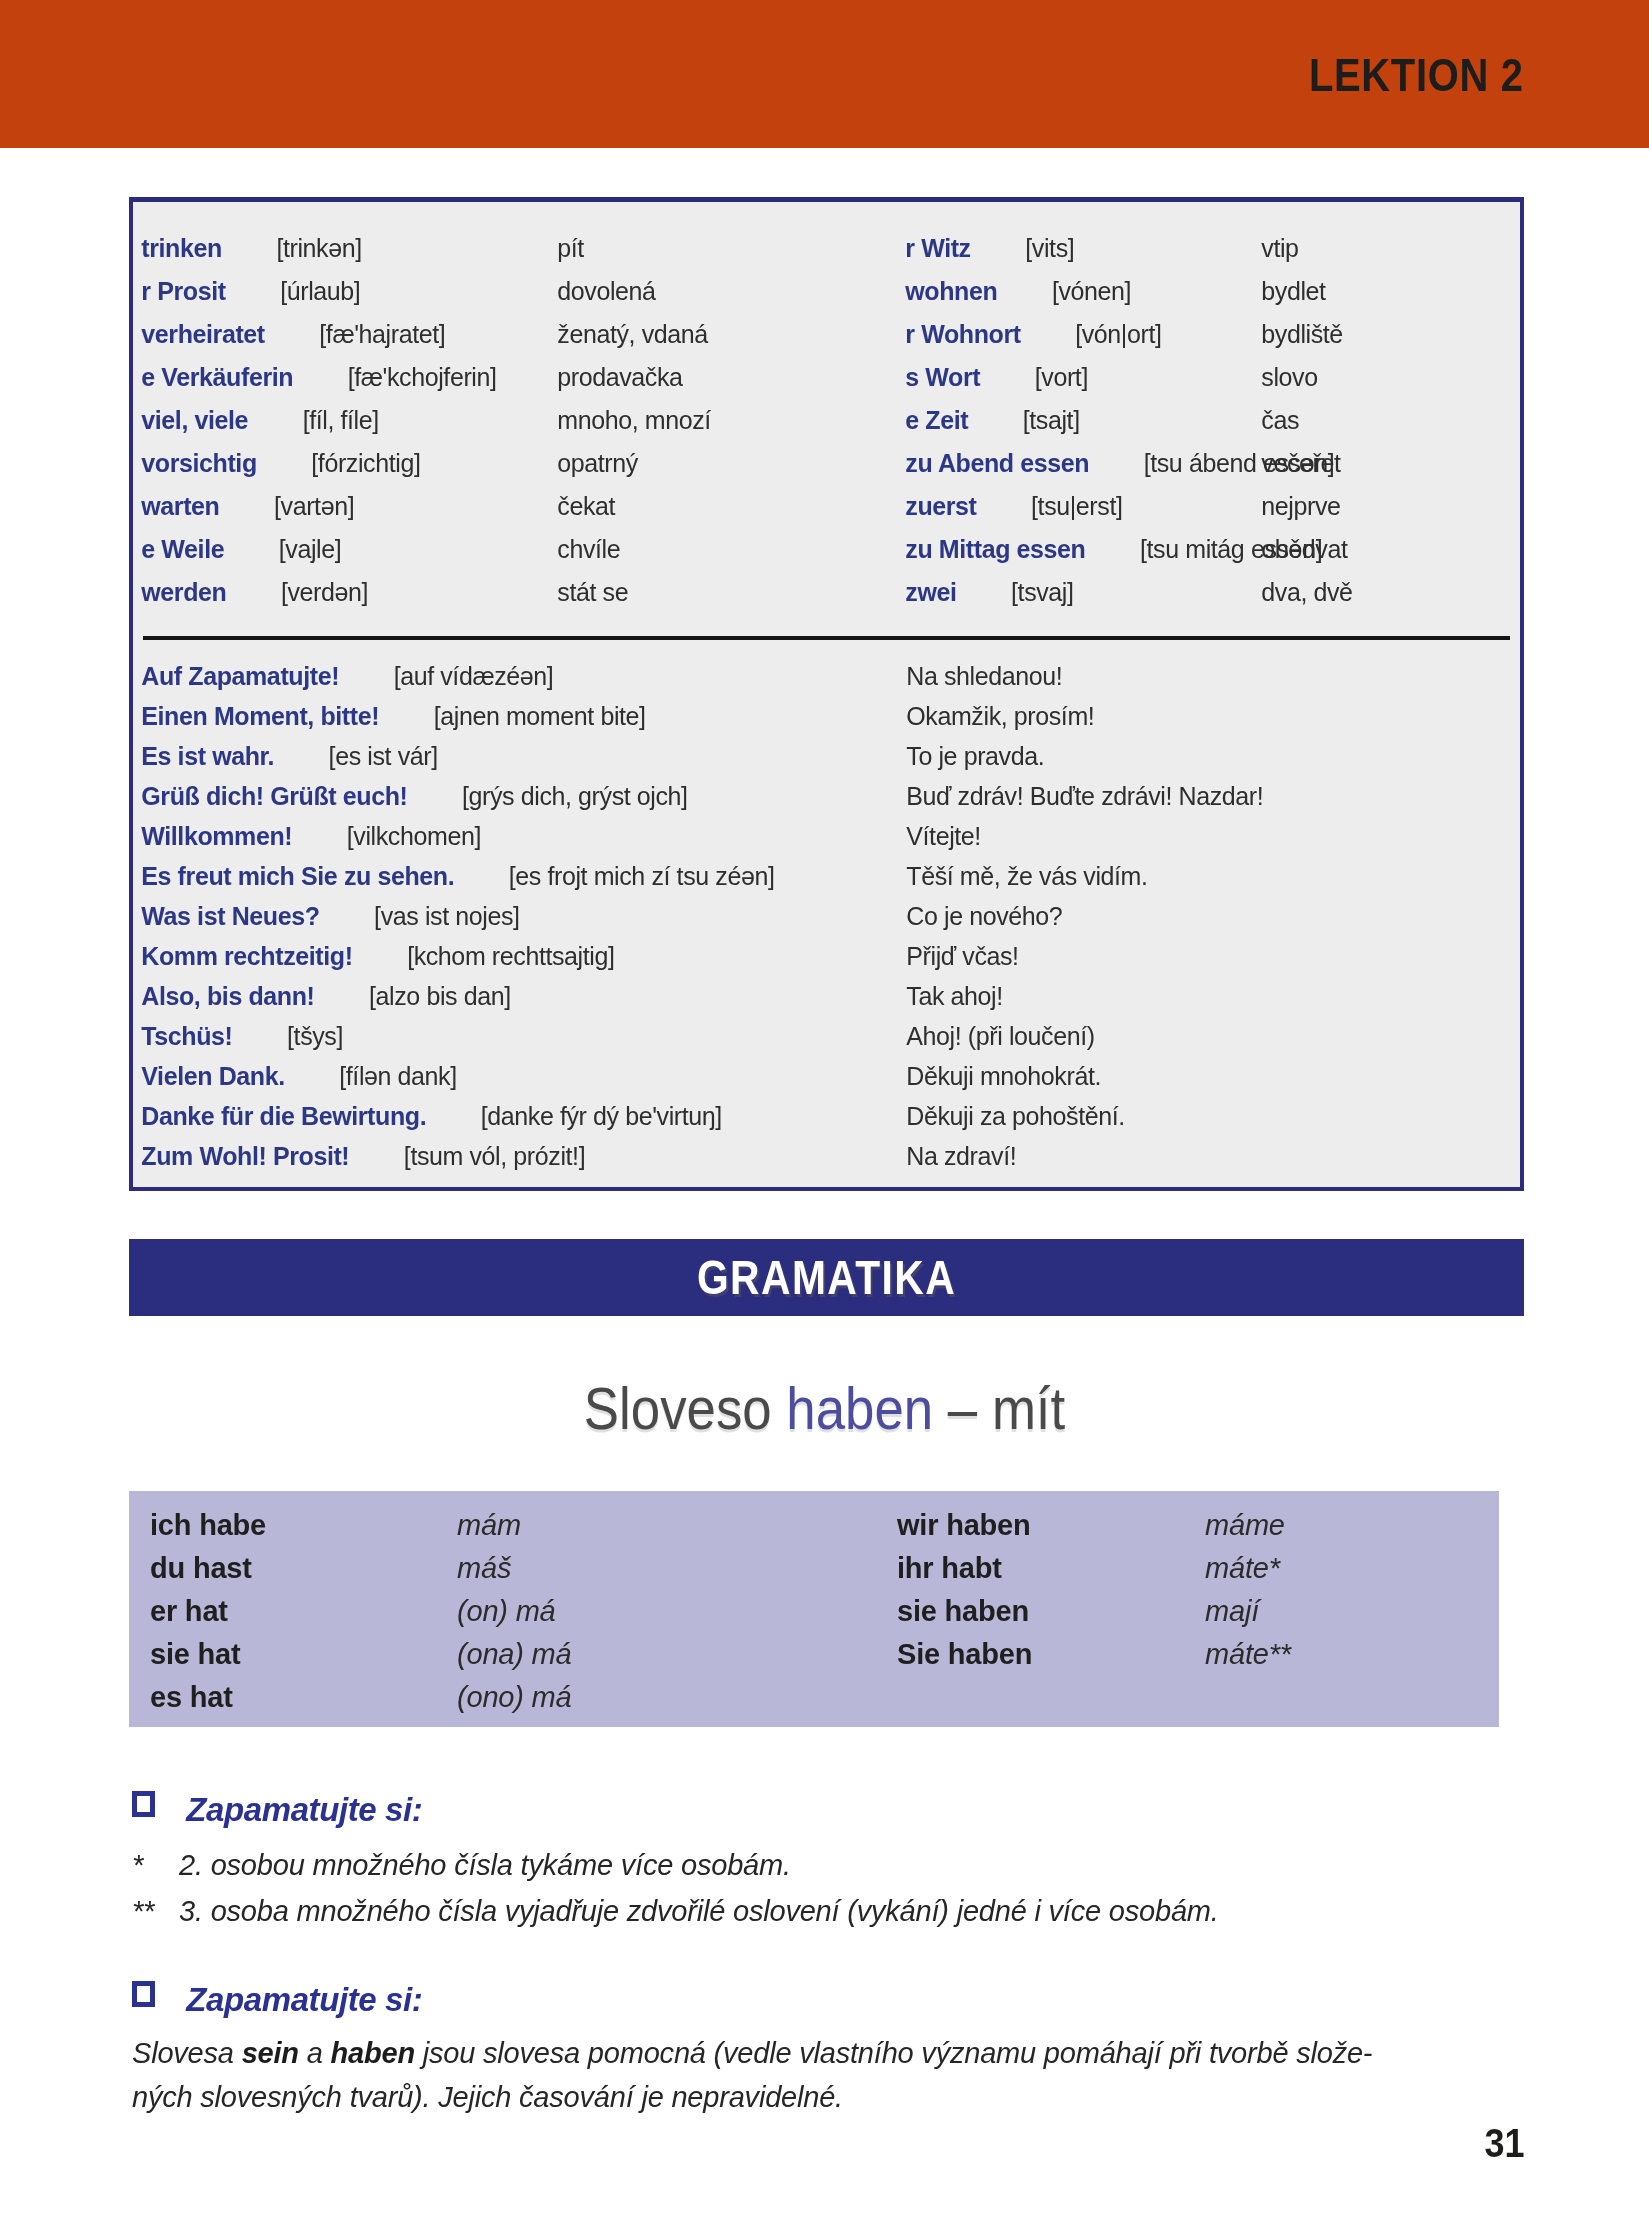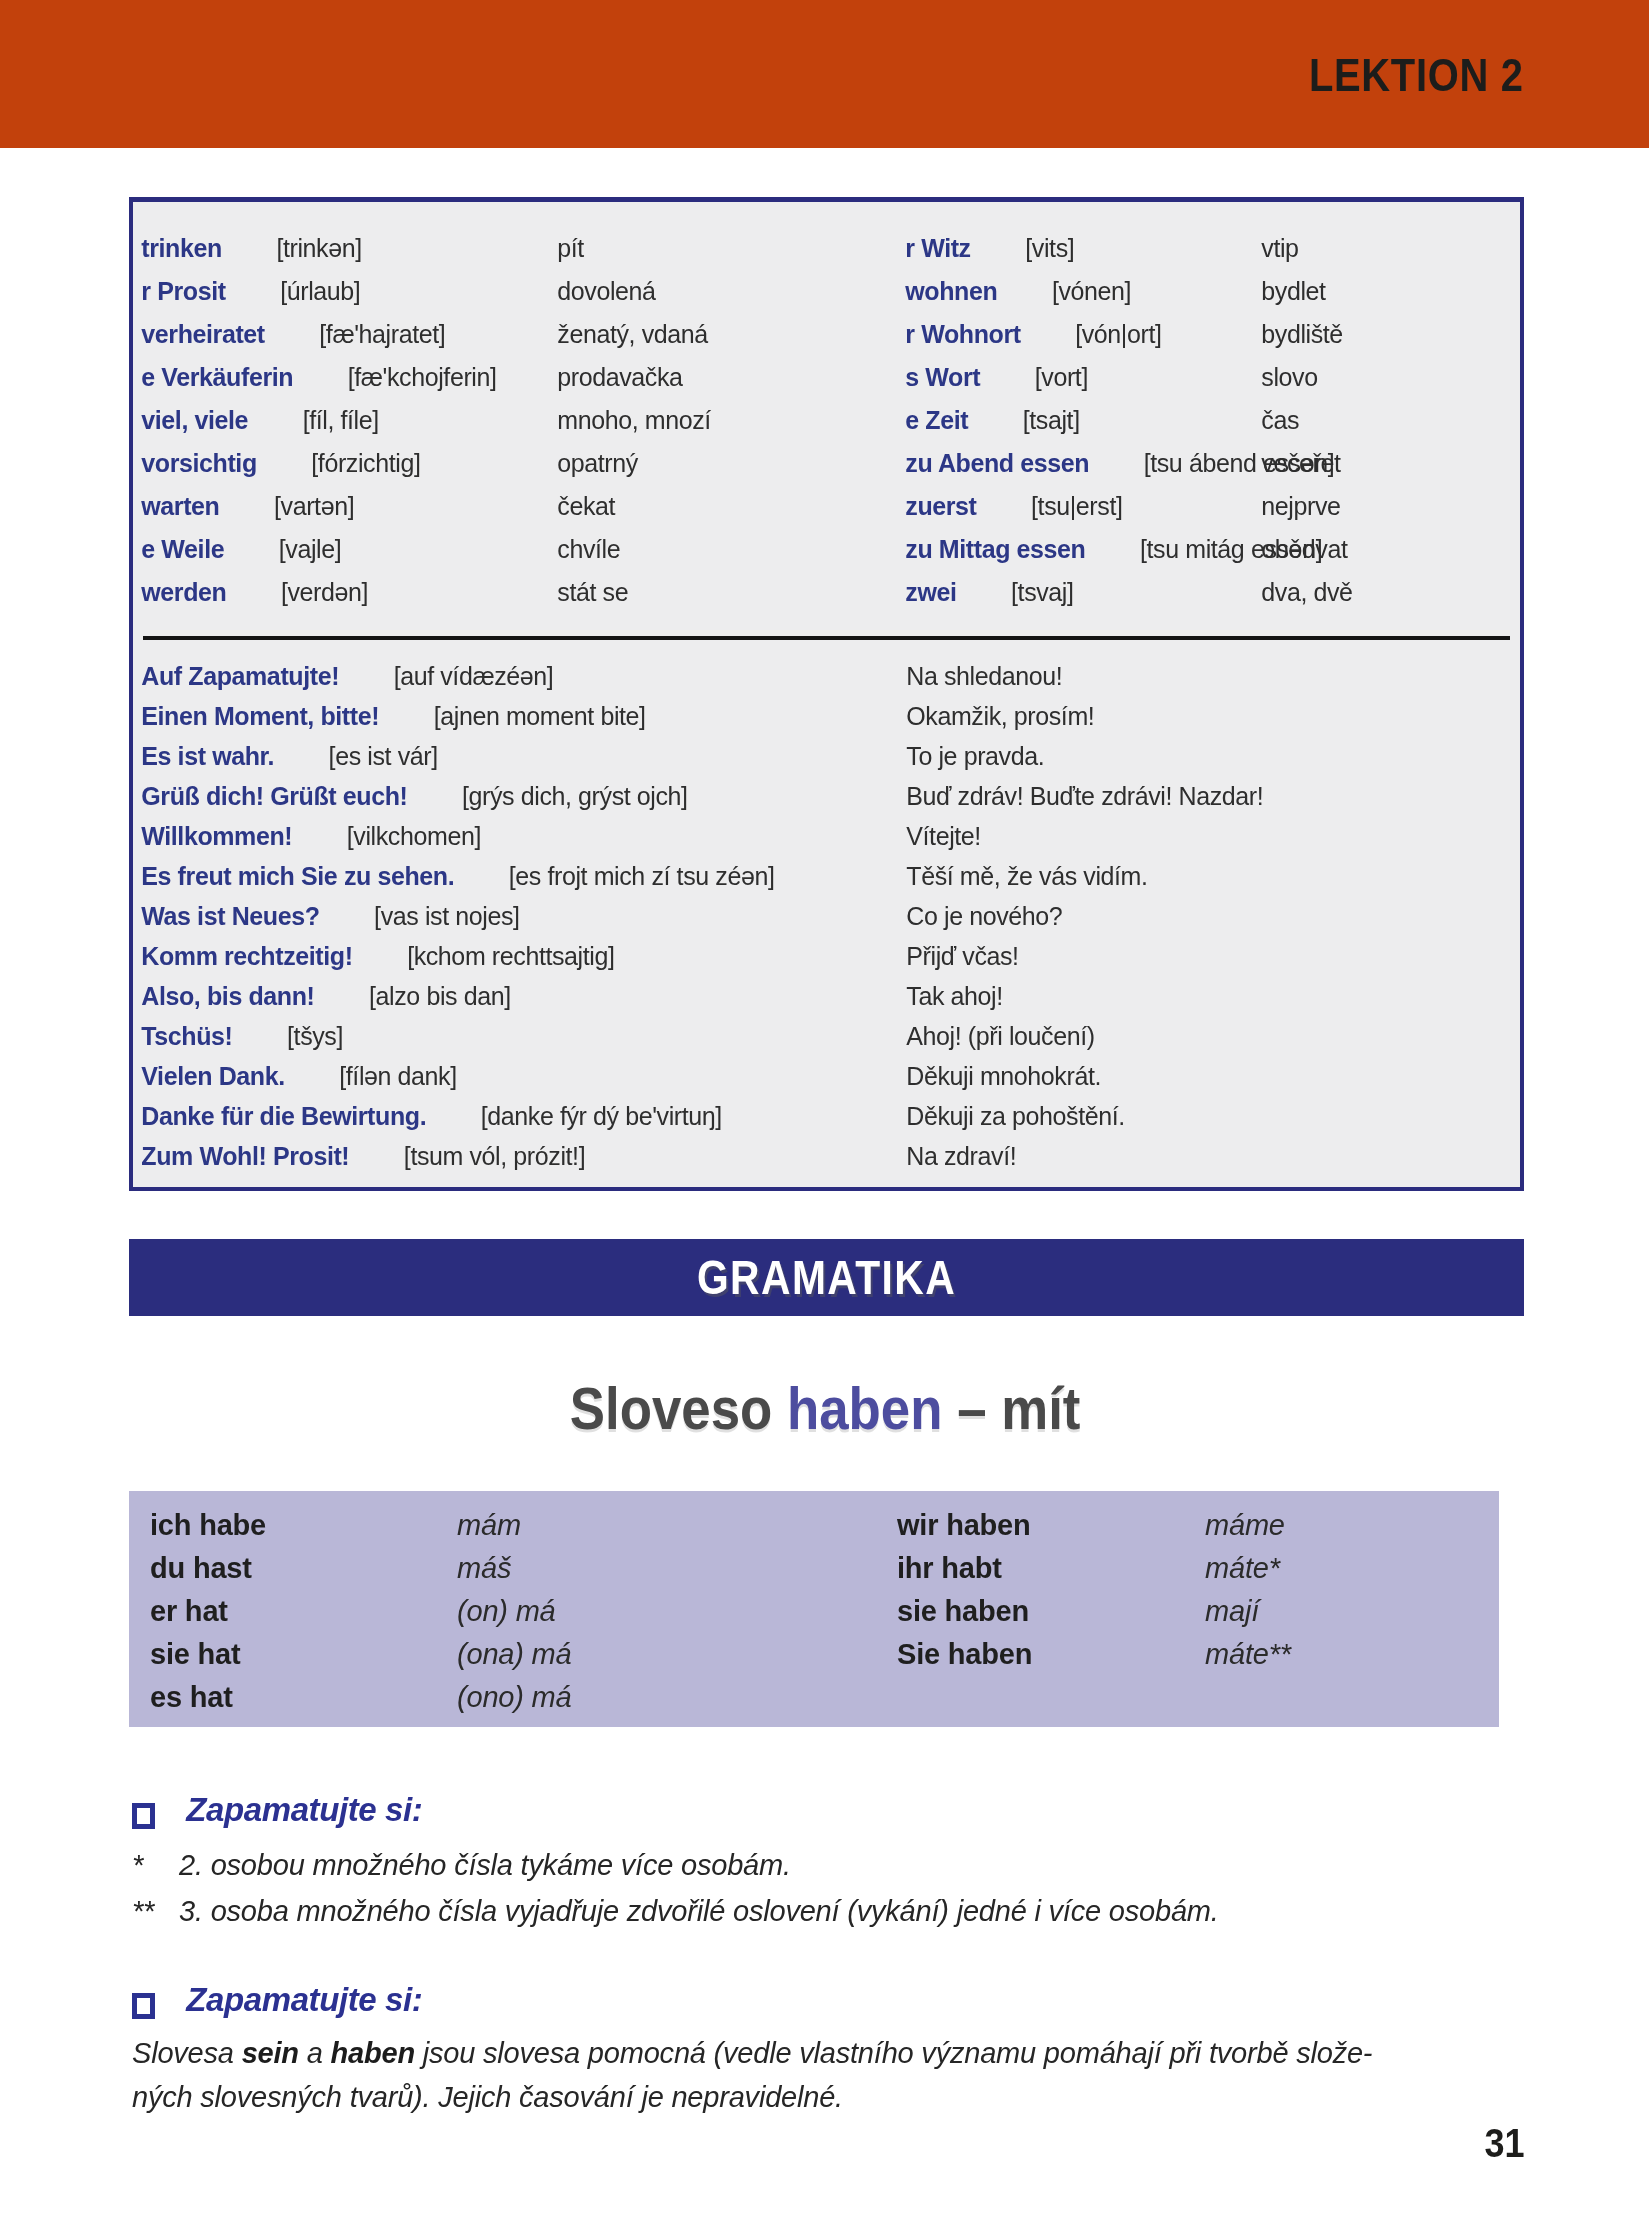--- a/index.html
+++ b/index.html
@@ -38,35 +38,35 @@
     position:absolute;left:129px;top:1239px;width:1395px;height:77px;background:#2b2d7e;
     display:flex;align-items:center;justify-content:center;
   }
   .gram-banner span{
     color:#ffffff;font-size:48px;font-weight:bold;letter-spacing:1.7px;
     transform:scaleX(0.85);text-shadow:2.5px 2.5px 0 rgba(90,90,90,0.45);white-space:nowrap;
   }
   
   .grammar-heading{
     position:absolute;left:0;top:1374px;width:1650px;text-align:center;
-    font-size:60px;font-weight:bold;color:#4a4a4a;white-space:nowrap;
+    font-size:60px;font-weight:normal;color:#4a4a4a;white-space:nowrap;
   }
   .grammar-heading .inner{display:inline-block;transform:scaleX(0.88);text-shadow:0 2.5px 0 rgba(0,0,0,0.12);}
   .grammar-heading .verb{color:#4d4d9f;}
   
   .conj-table{position:absolute;left:129px;top:1491px;width:1370px;height:236px;background:#b9b7d7;}
   .conj-grid{
     position:absolute;left:21px;top:13.3px;right:0;display:grid;
     grid-template-columns:307px 440px 308px 1fr;grid-auto-rows:43px;align-items:center;
     font-size:29px;letter-spacing:-0.2px;
   }
   .conj-de{font-weight:bold;color:#1f1f1f;white-space:nowrap;}
   .conj-cz{font-style:italic;color:#2b2b2b;white-space:nowrap;}
   
-  .note-label{position:absolute;left:132px;display:flex;align-items:flex-end;gap:31px;}
+  .note-label{position:absolute;left:132px;display:flex;align-items:flex-start;gap:31px;}
   .note-square{width:13.3px;height:16px;border:5.8px solid #2b3191;background:transparent;flex:0 0 auto;}
   .note-label .txt{font-size:33px;font-weight:bold;font-style:italic;color:#2b3191;white-space:nowrap;letter-spacing:-0.4px;}
   .note1-label{top:1791px;}
   .note2-label{top:1981px;}
   .note-items{
     position:absolute;left:132px;top:1842px;display:grid;grid-template-columns:47px 1fr;
     grid-auto-rows:46px;align-items:center;font-size:29px;font-style:italic;color:#262626;letter-spacing:-0.2px;
   }
   .note-items .marker{white-space:nowrap;}
   .note-items .itxt{white-space:nowrap;}

